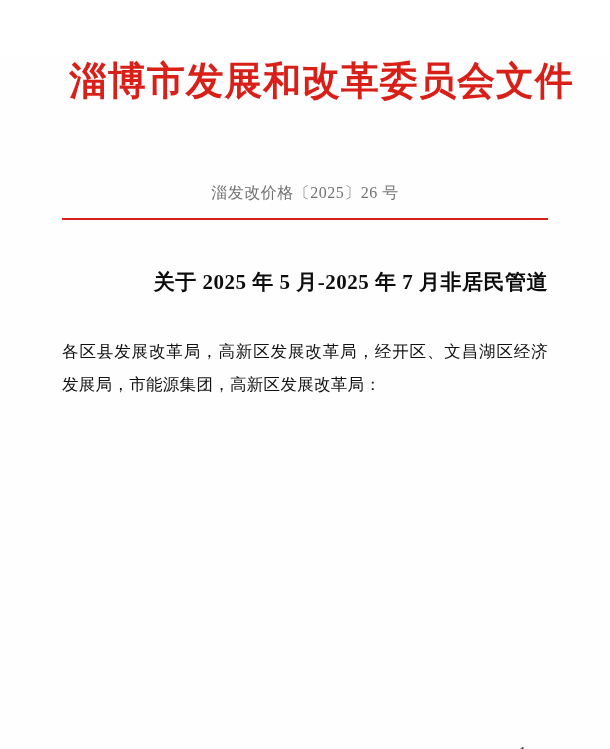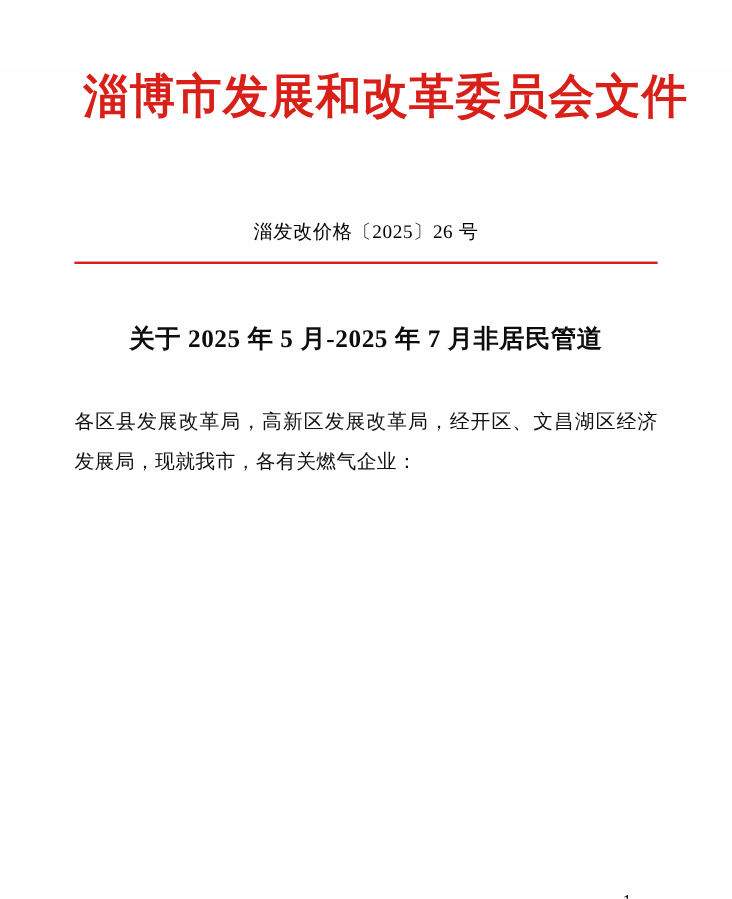--- a/index.html
+++ b/index.html
@@ -30,32 +30,32 @@
     font-size: 39px;
     letter-spacing: 1px;
     line-height: 1.25;
     white-space: nowrap;
     transform: scaleX(0.97);
   }
   .doc-number {
     margin-top: 78px;
     text-align: center;
     font-size: 16px;
-    color: #000000;
+    color: #737373;
     letter-spacing: 0.5px;
   }
   .red-rule {
     margin-top: 14px;
     height: 2px;
     background: #d81f18;
     width: 100%;
   }
   .title {
     margin-top: 44px;
-    text-align: center;
+    text-align: right;
     font-size: 21px;
     font-weight: bold;
     color: #0d0d0d;
     line-height: 1.75;
     letter-spacing: 0.5px;
   }
   .title .line {
     display: block;
   }
   .body-text {
@@ -90,18 +90,18 @@
 
   <div class="doc-number">淄发改价格〔2025〕26 号</div>
 
   <div class="red-rule"></div>
 
   <div class="title">
     <span class="line">关于 2025 年 5 月-2025 年 7 月非居民管道</span>
   </div>
 
   <div class="body-text">
-    <p class="para">各区县发展改革局，高新区发展改革局，经开区、文昌湖区经济发展局，现就我市，各有关燃气企业：</p>
+    <p class="para">各区县发展改革局，高新区发展改革局，经开区、文昌湖区经济发展局，市能源集团，高新区发展改革局：</p>
   </div>
 
   <div class="page-number">— 1 —</div>
 
 </div>
 
 </body></html>

